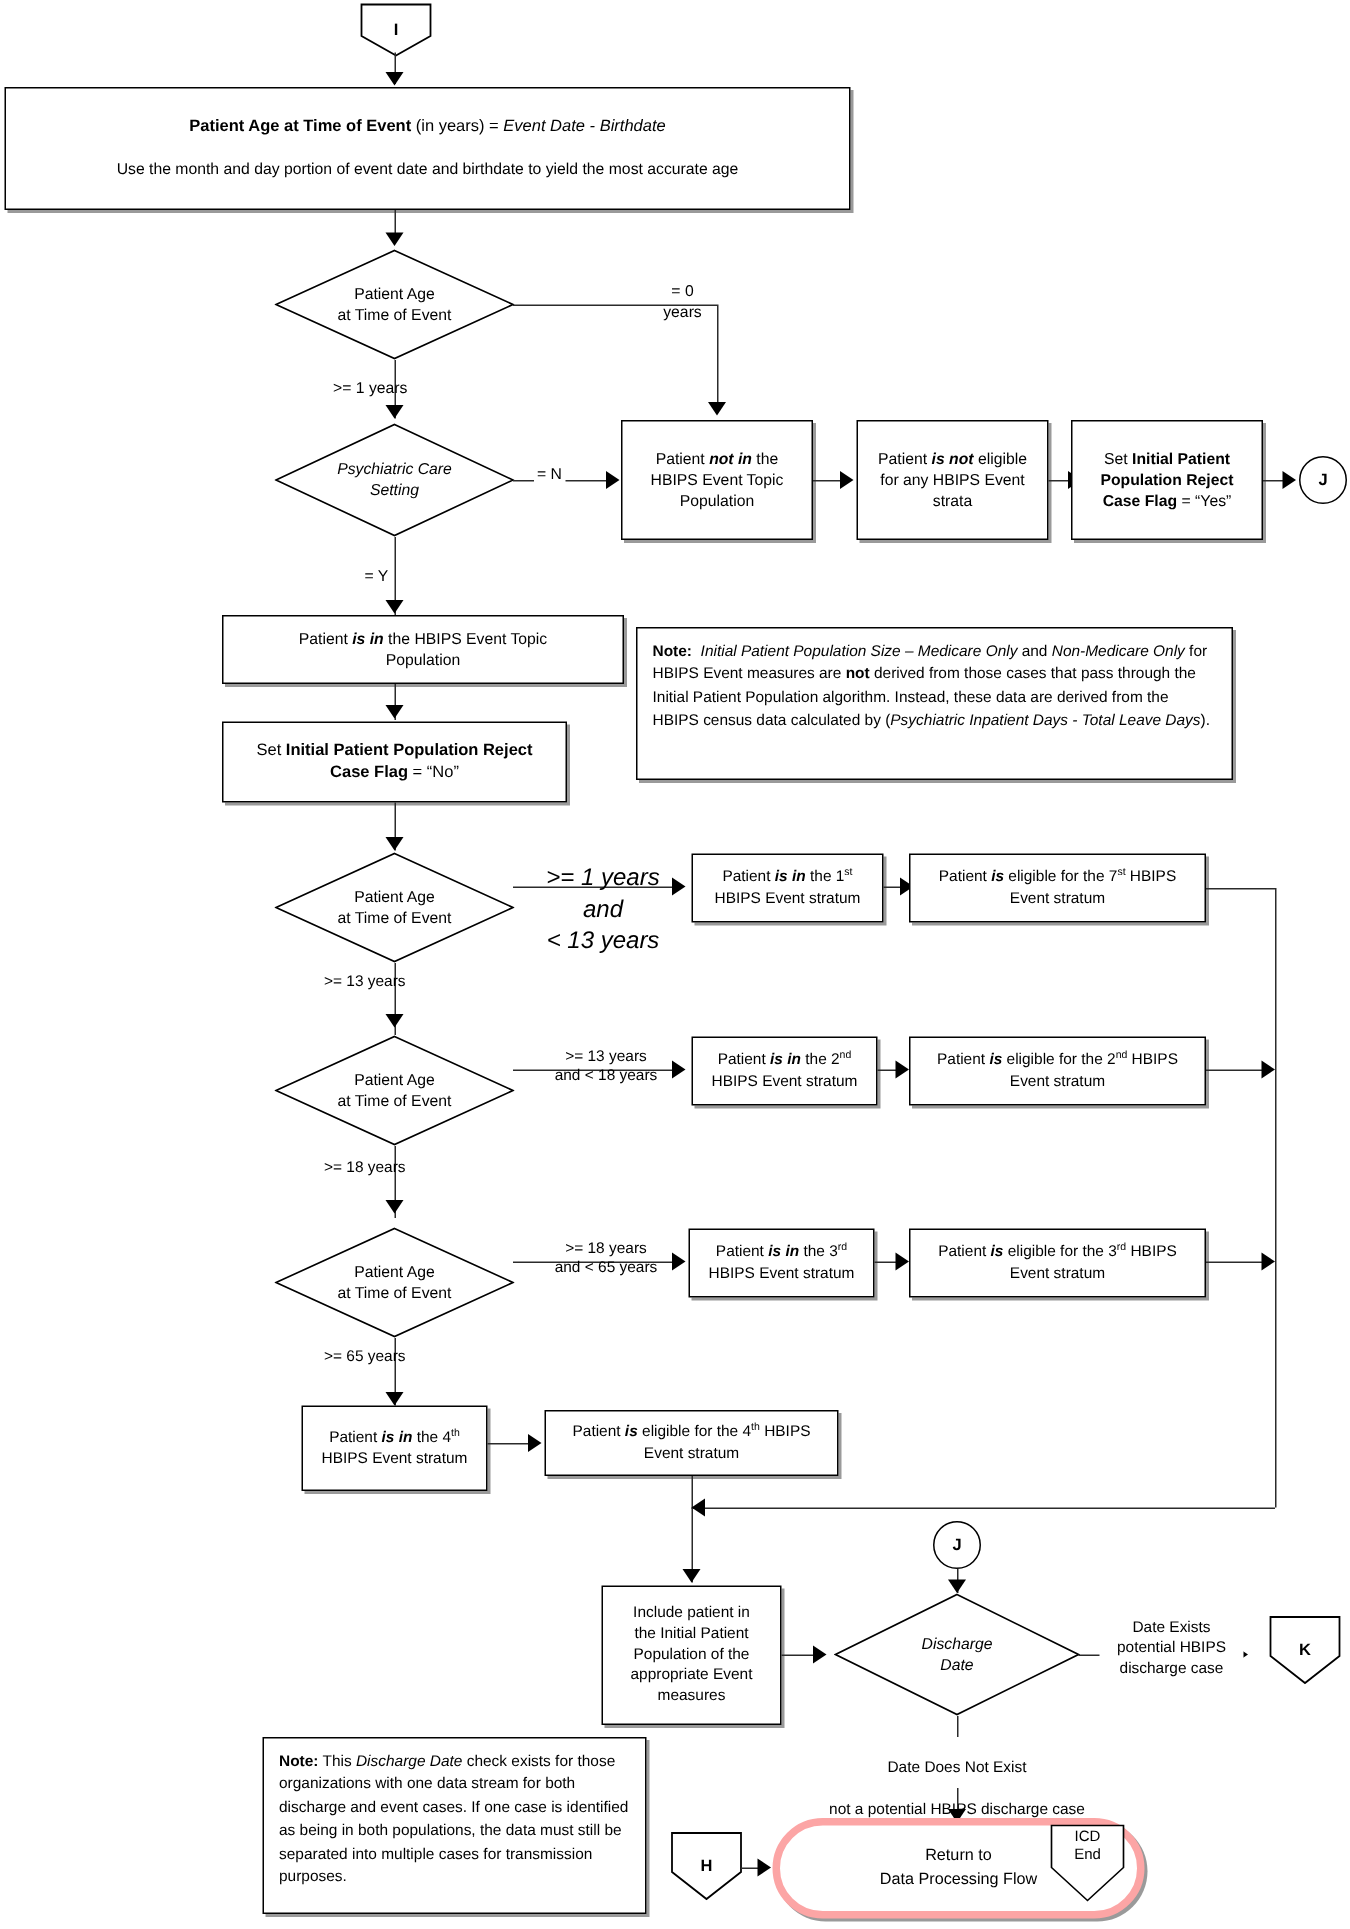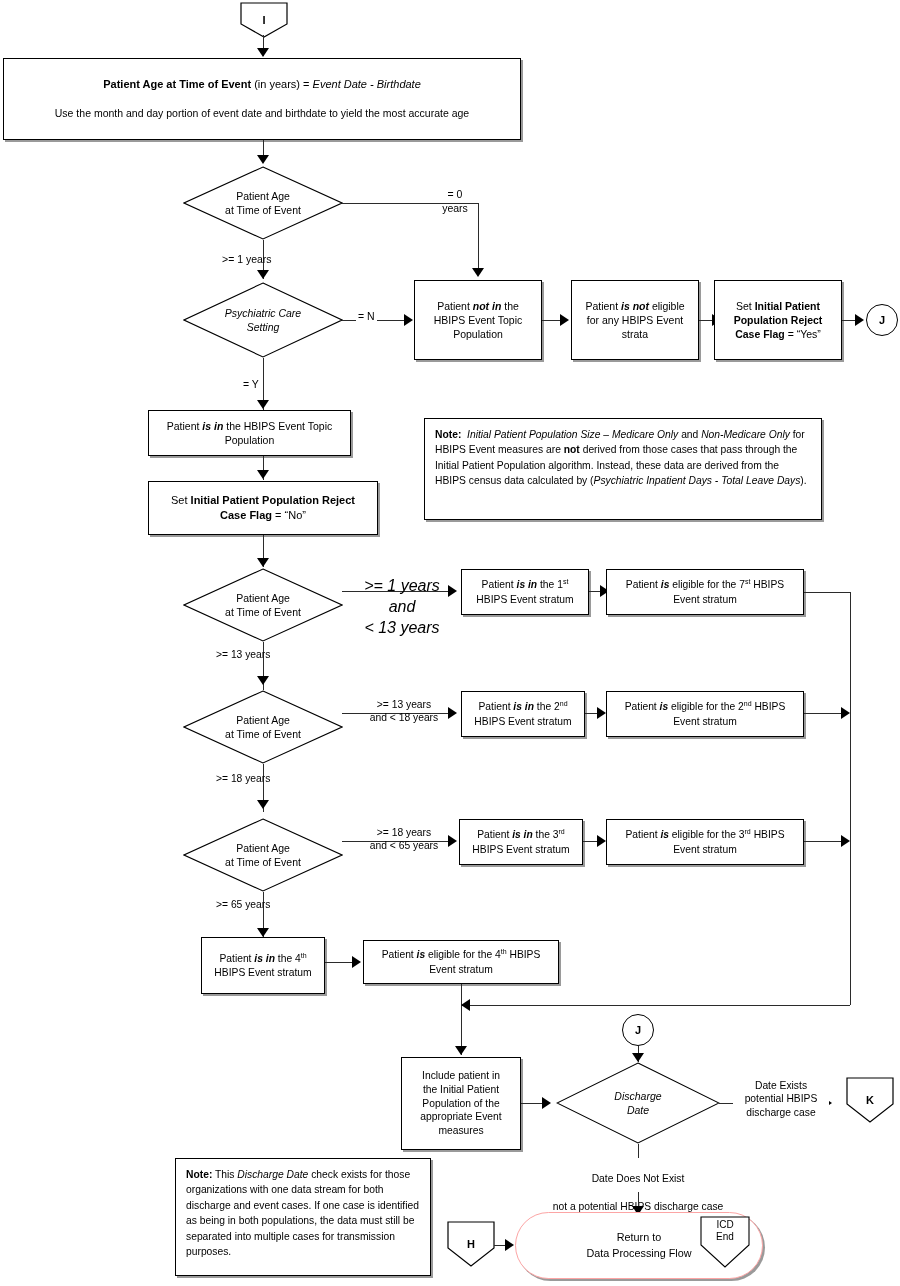--- a/index.html
+++ b/index.html
@@ -18,21 +18,21 @@
   .diamond .dlabel{position:absolute;left:0;top:0;width:100%;height:100%;
       display:flex;align-items:center;justify-content:center;text-align:center;line-height:1.35;}
   
   .circ{border:1px solid #000;border-radius:50%;background:#fff;display:flex;align-items:center;justify-content:center;font-weight:bold;}
   .pent{position:absolute;}
   .pent svg{position:absolute;left:0;top:0;}
   .pent .plabel{position:absolute;left:0;top:0;width:100%;height:100%;display:flex;align-items:center;justify-content:center;
       font-weight:bold;text-align:center;line-height:1.15;}
   .pent.icd .plabel{align-items:flex-start;padding-top:3px;font-weight:normal;}
   
-  .stadium{border:1px solid #fca5a5;border-radius:40px;background:#fff;display:flex;align-items:center;justify-content:center;
+  .stadium{border:5px solid #fca5a5;border-radius:40px;background:#fff;display:flex;align-items:center;justify-content:center;
       text-align:center;box-shadow:2px 2px 0 0 #9a9a9a;line-height:1.4;}
   
   .ln{position:absolute;background:#2b2b2b;}
   .lnh{height:1px;}
   .lnv{width:1px;}
   .arrow{position:absolute;width:0;height:0;}
   .arw-down{border-left:6px solid transparent;border-right:6px solid transparent;border-top:9px solid #000;}
   .arw-right{border-top:6px solid transparent;border-bottom:6px solid transparent;border-left:9px solid #000;}
   .arw-left{border-top:6px solid transparent;border-bottom:6px solid transparent;border-right:9px solid #000;}
   
@@ -49,21 +49,21 @@
 
   <div class="pent node" style="left:240px;top:2px;width:48px;height:36px;">
     <svg width="48" height="36" viewBox="0 0 48 36">
         <polygon points="1,1 47,1 47,22 24,35 1,22" fill="#fff" stroke="#000" stroke-width="1.2"></polygon>
       </svg>
     <span class="plabel" style="font-size:11px;">I</span>
   </div>
   <div class="ln lnv" style="left:263px;top:35px;width:1px;height:21px;"></div>
   <div class="arrow arw-down" style="left:257px;top:48px;"></div>
 
-  <div class="rect node" style="left:3px;top:58px;width:518px;height:82px;font-size:11px;">
+  <div class="rect node" style="left:3px;top:58px;width:564px;height:82px;font-size:11px;">
     <div class="inner">
       <div style="margin-bottom:14px;">
         <span class="b">Patient Age at Time of Event</span><span> (in years) = </span><span class="i">Event Date  - Birthdate</span>
       </div>
       <div style="font-size:10.5px;">Use the month and day portion of event date and birthdate to yield the most accurate age</div>
     </div>
   </div>
   <div class="ln lnv" style="left:263px;top:140px;height:22px;"></div>
   <div class="arrow arw-down" style="left:257px;top:155px;"></div>
 
@@ -133,21 +133,21 @@
       <div class="b">Population Reject</div>
       <div><span class="b">Case Flag</span><span> = “Yes”</span></div>
     </div>
   </div>
   <div class="ln lnh" style="left:842px;top:320px;width:18px;"></div>
   <div class="arrow arw-right" style="left:855px;top:314px;"></div>
   <div class="circ node" style="left:866px;top:304px;width:32px;height:32px;font-size:11px;">
     <span>J</span>
   </div>
 
-  <div class="rect node" style="left:148px;top:410px;width:203px;height:46px;font-size:10.5px;">
+  <div class="rect node" style="left:148px;top:410px;width:268px;height:46px;font-size:10.5px;">
     <div class="inner">
       <div><span>Patient </span><span class="bi">is in</span><span> the HBIPS Event Topic</span></div>
       <div>Population</div>
     </div>
   </div>
   <div class="ln lnv" style="left:263px;top:456px;height:24px;"></div>
   <div class="arrow arw-down" style="left:257px;top:470px;"></div>
 
   <div class="rect node" style="left:148px;top:481px;width:230px;height:54px;font-size:11px;">
     <div class="inner">

